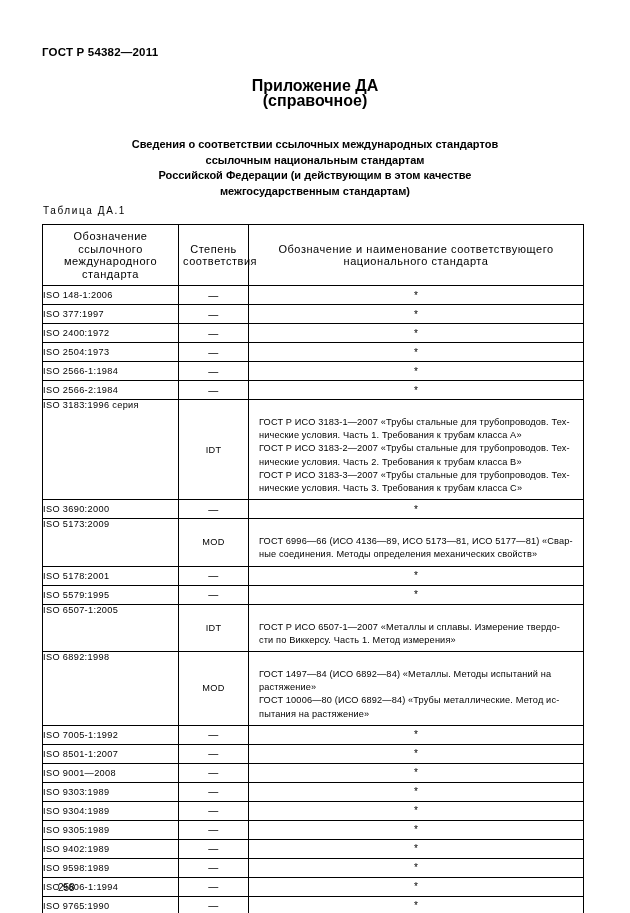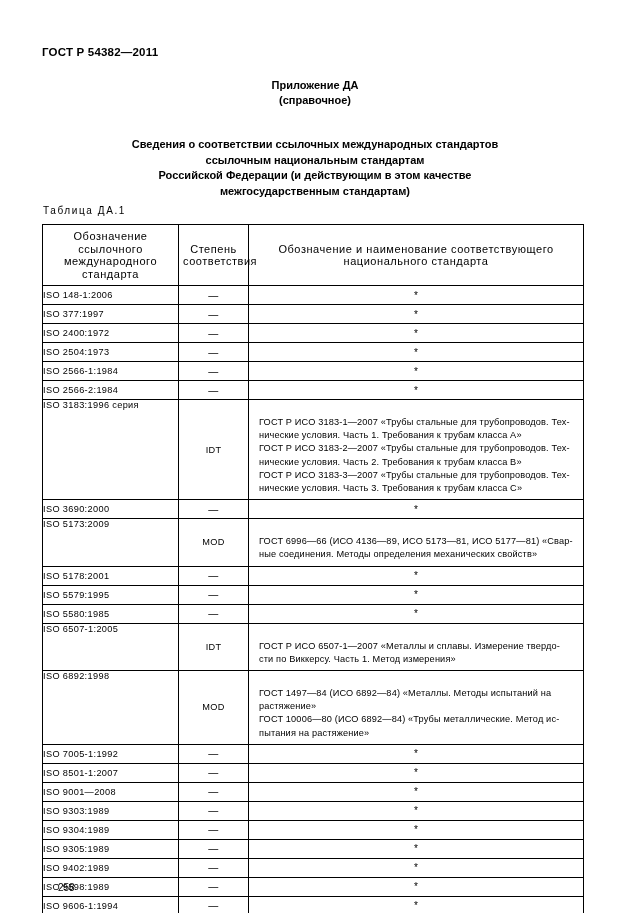--- a/index.html
+++ b/index.html
@@ -32,21 +32,21 @@
     letter-spacing: 0.2px;
   }
 
   
   .appendix-block {
     position: absolute;
     top: 78px;
     left: 0;
     width: 630px;
     text-align: center;
-    font-size: 11px;
+    font-size: 16px;
     font-weight: bold;
     line-height: 15px;
   }
 
   
   .main-title {
     position: absolute;
     top: 137px;
     left: 0;
     width: 630px;
@@ -240,25 +240,20 @@
         <tr class="row-simple">
           <td class="cell-iso">ISO 5178:2001</td>
           <td class="cell-deg"><span class="dash">—</span></td>
           <td class="cell-nat"><span class="asterisk">*</span></td>
         </tr>
         <tr class="row-simple">
           <td class="cell-iso">ISO 5579:1995</td>
           <td class="cell-deg"><span class="dash">—</span></td>
           <td class="cell-nat"><span class="asterisk">*</span></td>
         </tr>
-        <tr class="row-simple">
-          <td class="cell-iso">ISO 5580:1985</td>
-          <td class="cell-deg"><span class="dash">—</span></td>
-          <td class="cell-nat"><span class="asterisk">*</span></td>
-        </tr>
         <tr>
           <td class="cell-iso" style="vertical-align: top;">ISO 6507-1:2005</td>
           <td class="cell-deg"><span>IDT</span></td>
           <td class="cell-nat multiline">
             <span class="nat-line">ГОСТ Р ИСО 6507-1—2007 «Металлы и сплавы. Измерение твердо-</span>
             <span class="nat-line">сти по Виккерсу. Часть 1. Метод измерения»</span>
           </td>
         </tr>
         <tr>
           <td class="cell-iso" style="vertical-align: top;">ISO 6892:1998</td>

